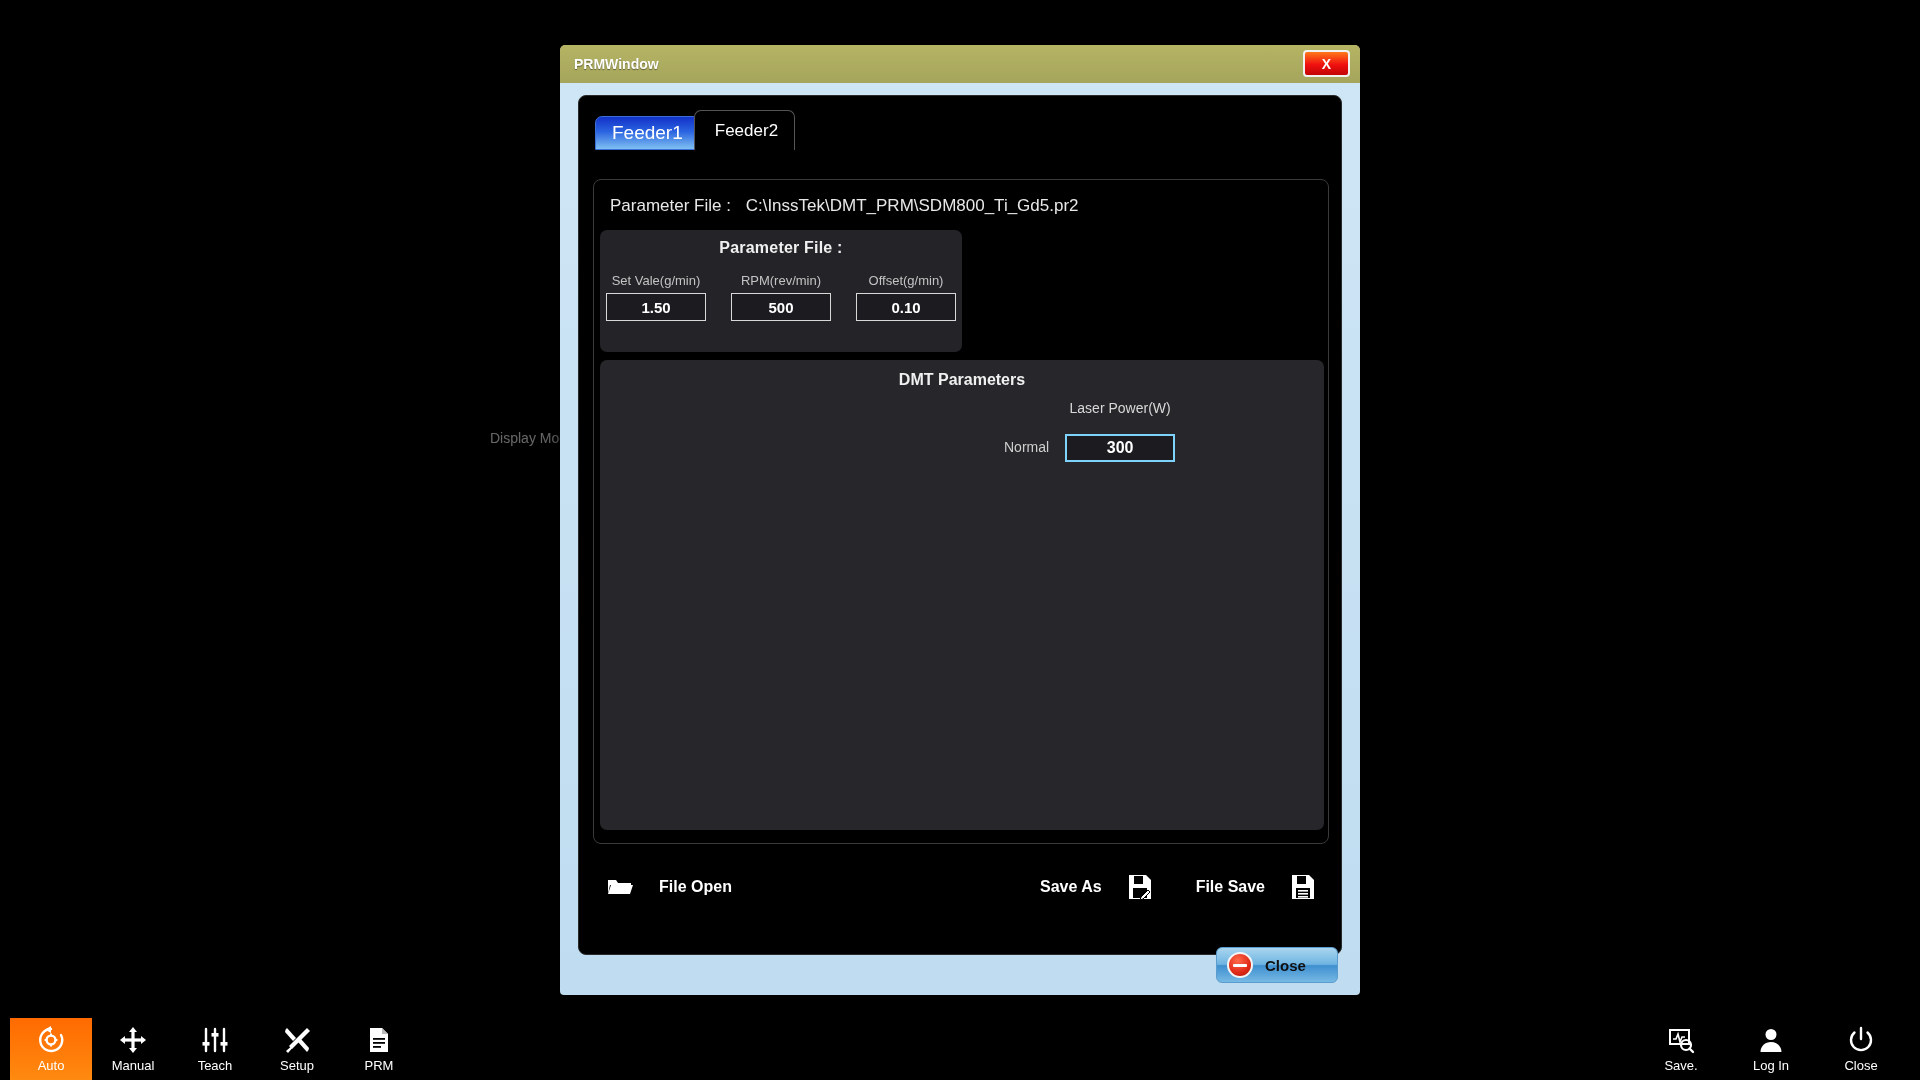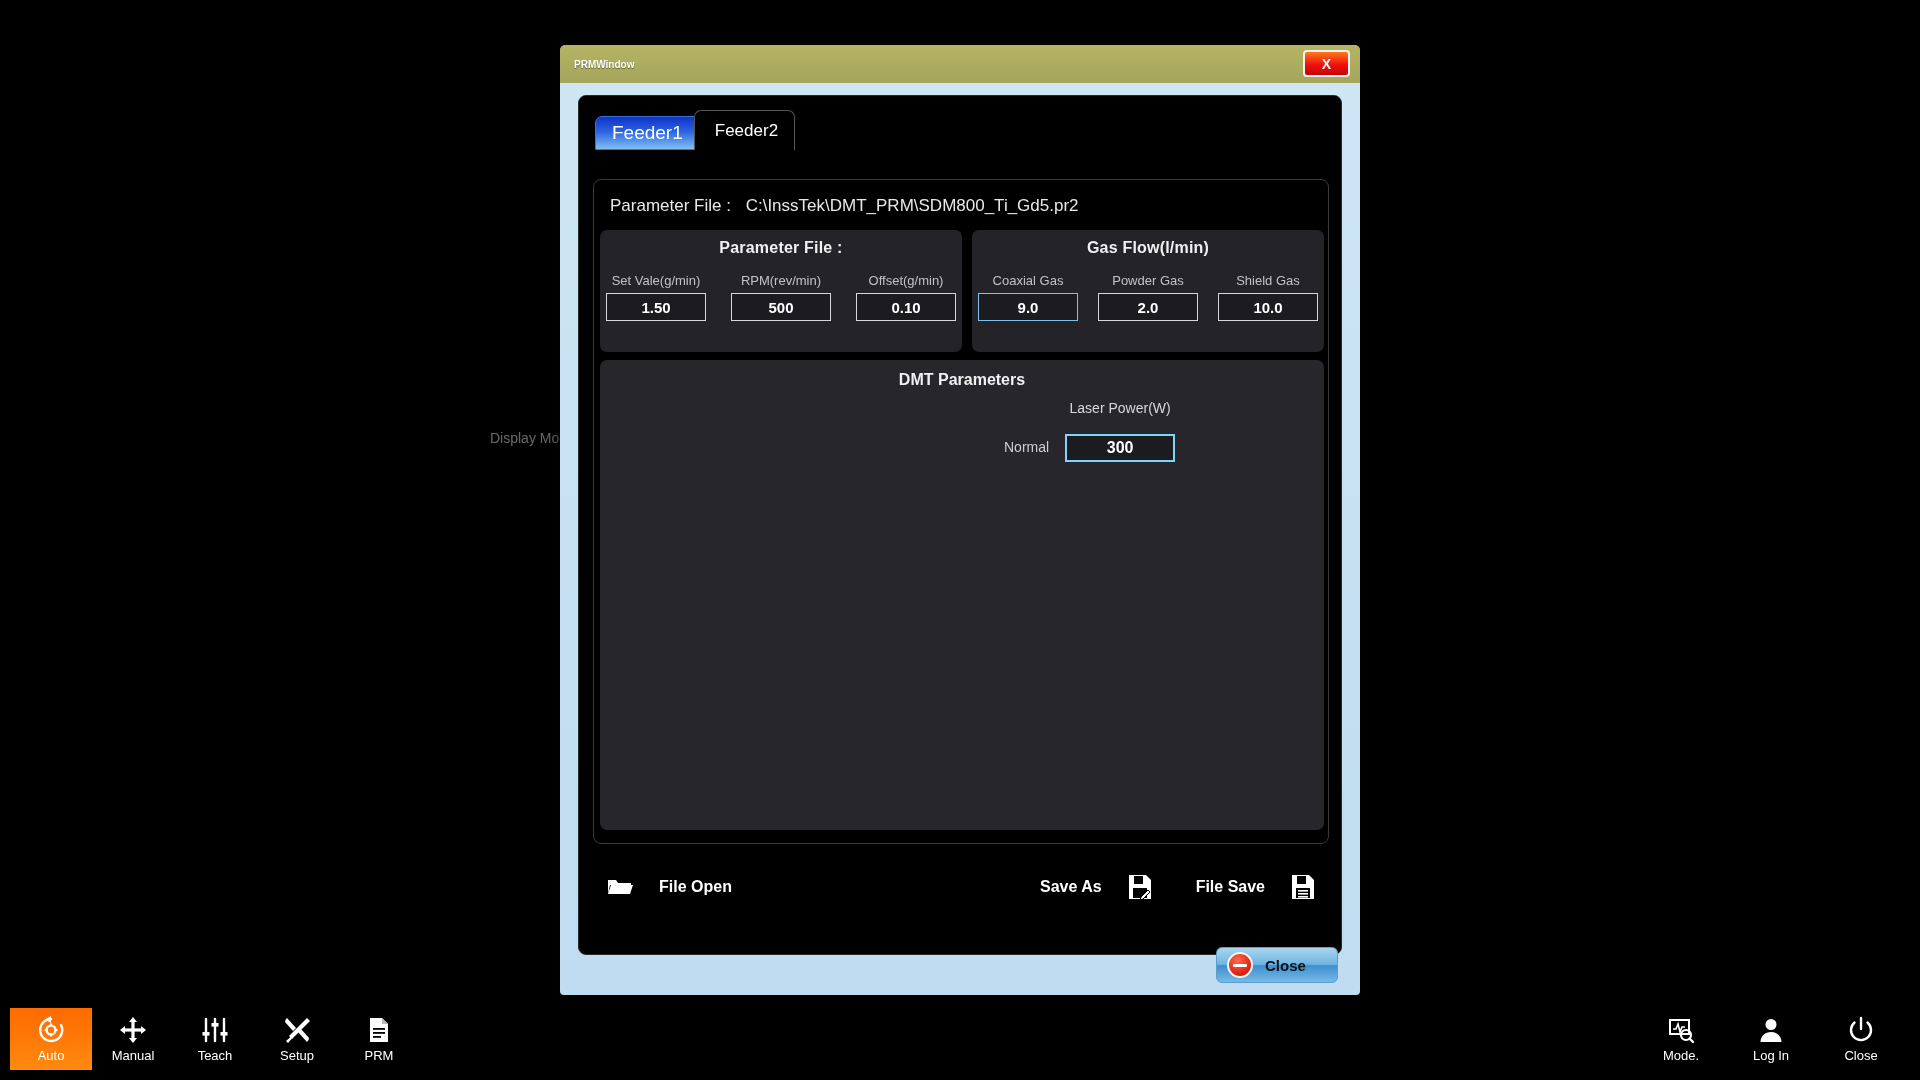--- a/index.html
+++ b/index.html
@@ -70,21 +70,21 @@
     border-radius: 6px 6px 4px 4px;
     box-shadow: 0 0 14px rgba(0,0,0,0.8);
   }
   .titlebar {
     position: relative; height: 38px;
     background: linear-gradient(180deg,#b5b464 0%,#a5a55c 100%);
     border-radius: 5px 5px 0 0;
     display: flex; align-items: center;
   }
   .titlebar .title {
-    color: #fff; font-size: 10px; font-weight: bold; margin-left: 14px;
+    color: #fff; font-size: 14px; font-weight: bold; margin-left: 14px;
     text-shadow: 0 1px 1px rgba(0,0,0,0.45);
   }
   .close-x {
     position: absolute; right: 10px; top: 5px; width: 47px; height: 27px;
     background: linear-gradient(180deg,#ff7a1a 0%,#f01010 55%,#c20505 100%);
     border: 2px solid #f2f2f2; border-radius: 4px;
     color: #fff; font-size: 14px; font-weight: bold;
     display: flex; align-items: center; justify-content: center;
     cursor: pointer;
   }
@@ -184,21 +184,21 @@
     width: 26px; height: 26px; border-radius: 50%;
     background: radial-gradient(circle at 40% 30%,#ff6a4a 0%,#e02a18 60%,#a81107 100%);
     border: 2px solid #f4f4f4;
     display: flex; align-items: center; justify-content: center;
   }
   .btn-close .stopicon i { display: block; width: 14px; height: 3px; background: #fff; border-radius: 1px; }
   .btn-close .lbl { color: #101010; font-size: 15px; font-weight: bold; }
 
   
   #taskbar { position: absolute; left: 0; bottom: 0; width: 1920px; height: 80px; background: #000; }
-  .tb-group { position: absolute; top: 0; height: 80px; display: flex; }
+  .tb-group { position: absolute; top: 0; height: 80px; display: flex; align-items: flex-end; }
   .tb-left { left: 10px; }
   .tb-right { right: 14px; }
   .tb-item {
     width: 82px; height: 62px; margin-top: 8px;
     display: flex; flex-direction: column; align-items: center; justify-content: center;
     gap: 4px; cursor: pointer; color: #fff;
   }
   .tb-item.active { background: linear-gradient(180deg,#ff6a00 0%,#ff8a10 100%); }
   .tb-item .lbl { font-size: 13px; }
   .tb-item svg { display: block; }
@@ -281,37 +281,20 @@
               <span class="lbl">RPM(rev/min)</span>
               <div class="box">500</div>
             </div>
             <div class="field">
               <span class="lbl">Offset(g/min)</span>
               <div class="box">0.10</div>
             </div>
           </div>
         </div>
 
-        <div class="group gas">
-          <div class="group-title">Gas Flow(l/min)</div>
-          <div class="fields">
-            <div class="field">
-              <span class="lbl">Coaxial Gas</span>
-              <div class="box focused">9.0</div>
-            </div>
-            <div class="field">
-              <span class="lbl">Powder Gas</span>
-              <div class="box">2.0</div>
-            </div>
-            <div class="field">
-              <span class="lbl">Shield Gas</span>
-              <div class="box">10.0</div>
-            </div>
-          </div>
-        </div>
 
         <div class="group dmt">
           <div class="dmt-title">DMT Parameters</div>
           <div class="laser-row">
             <span class="normal">Normal</span>
             <div class="laser-field">
               <span class="lbl">Laser Power(W)</span>
               <div class="box">300</div>
             </div>
           </div>
@@ -448,21 +431,21 @@
 
       <div class="tb-item">
         <span>
           <svg width="28" height="28" viewBox="0 0 28 28">
             <rect x="3" y="4" width="19" height="14" fill="none" stroke="#fff" stroke-width="2"></rect>
             <polyline points="6,13 9,13 11,8 13,16 15,11 18,11" fill="none" stroke="#fff" stroke-width="1.6"></polyline>
             <circle cx="19" cy="19" r="5" fill="none" stroke="#fff" stroke-width="2.2"></circle>
             <line x1="22.5" y1="22.5" x2="26" y2="26" stroke="#fff" stroke-width="2.4" stroke-linecap="round"></line>
           </svg>
         </span>
-        <span class="lbl">Mode.</span>
+        <span class="lbl">Save.</span>
       </div>
 
       <div class="tb-item">
         <span>
           <svg width="28" height="28" viewBox="0 0 28 28">
             <circle cx="14" cy="8.5" r="5.5" fill="#fff"></circle>
             <path d="M3.5 26c0-6 4.7-10 10.5-10s10.5 4 10.5 10z" fill="#fff"></path>
           </svg>
         </span>
         <span class="lbl">Log In</span>

